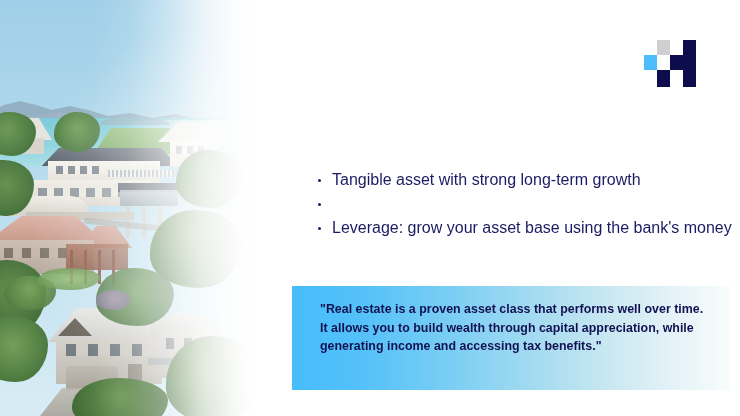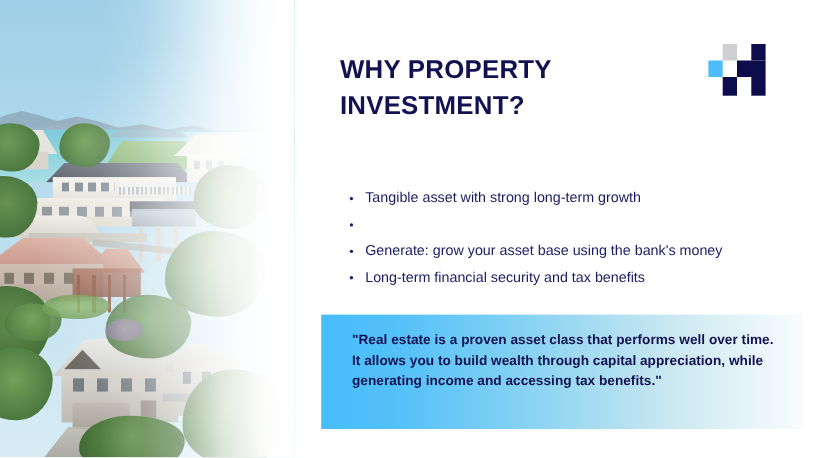--- a/index.html
+++ b/index.html
@@ -141,21 +141,21 @@
     left: 46px;
     top: 168px;
     width: 400px;
     margin: 0;
     padding: 0;
     list-style: none;
   }
   .bullets li {
     position: relative;
     padding-left: 18px;
-    font-size: 13px;
+    font-size: 16px;
     color: #1B1B63;
     height: 24px;
     line-height: 24px;
     white-space: nowrap;
   }
   .bullets li .dot {
     position: absolute;
     left: 4px;
     top: 10.5px;
     width: 3.2px;
@@ -275,41 +275,33 @@
 
     <div class="logo">
       <span style="left:13px;top:0px;width:13px;height:15px;background:#CFCFD1;"></span>
       <span style="left:0px;top:15px;width:13px;height:15px;background:#4CBCFB;"></span>
       <span style="left:39px;top:0px;width:13px;height:15px;background:#0D0D4E;"></span>
       <span style="left:26px;top:15px;width:26px;height:15px;background:#0D0D4E;"></span>
       <span style="left:13px;top:30px;width:13px;height:17px;background:#0D0D4E;"></span>
       <span style="left:39px;top:30px;width:13px;height:17px;background:#0D0D4E;"></span>
     </div>
 
-    <div class="title">
-      <div>WHY PROPERTY</div>
-      <div>INVESTMENT?</div>
-    </div>
 
 
     <ul class="bullets">
       <li>
         <span class="dot"></span>
         <span>Tangible asset with strong long-term growth</span>
       </li>
       <li>
         <span class="dot"></span>
       </li>
       <li>
         <span class="dot"></span>
-        <span>Generate: grow your asset base using the bank's money</span>
-      </li>
-      <li>
-        <span class="dot"></span>
-        <span>Long-term financial security and tax benefits</span>
+        <span>Leverage: grow your asset base using the bank's money</span>
       </li>
     </ul>
 
     <div class="quote-box">
       <div class="quote-text">"Real estate is a proven asset class that performs well over time. It allows you to build wealth through capital appreciation, while generating income and accessing tax benefits."</div>
     </div>
 
   </div>
 </div>
 

